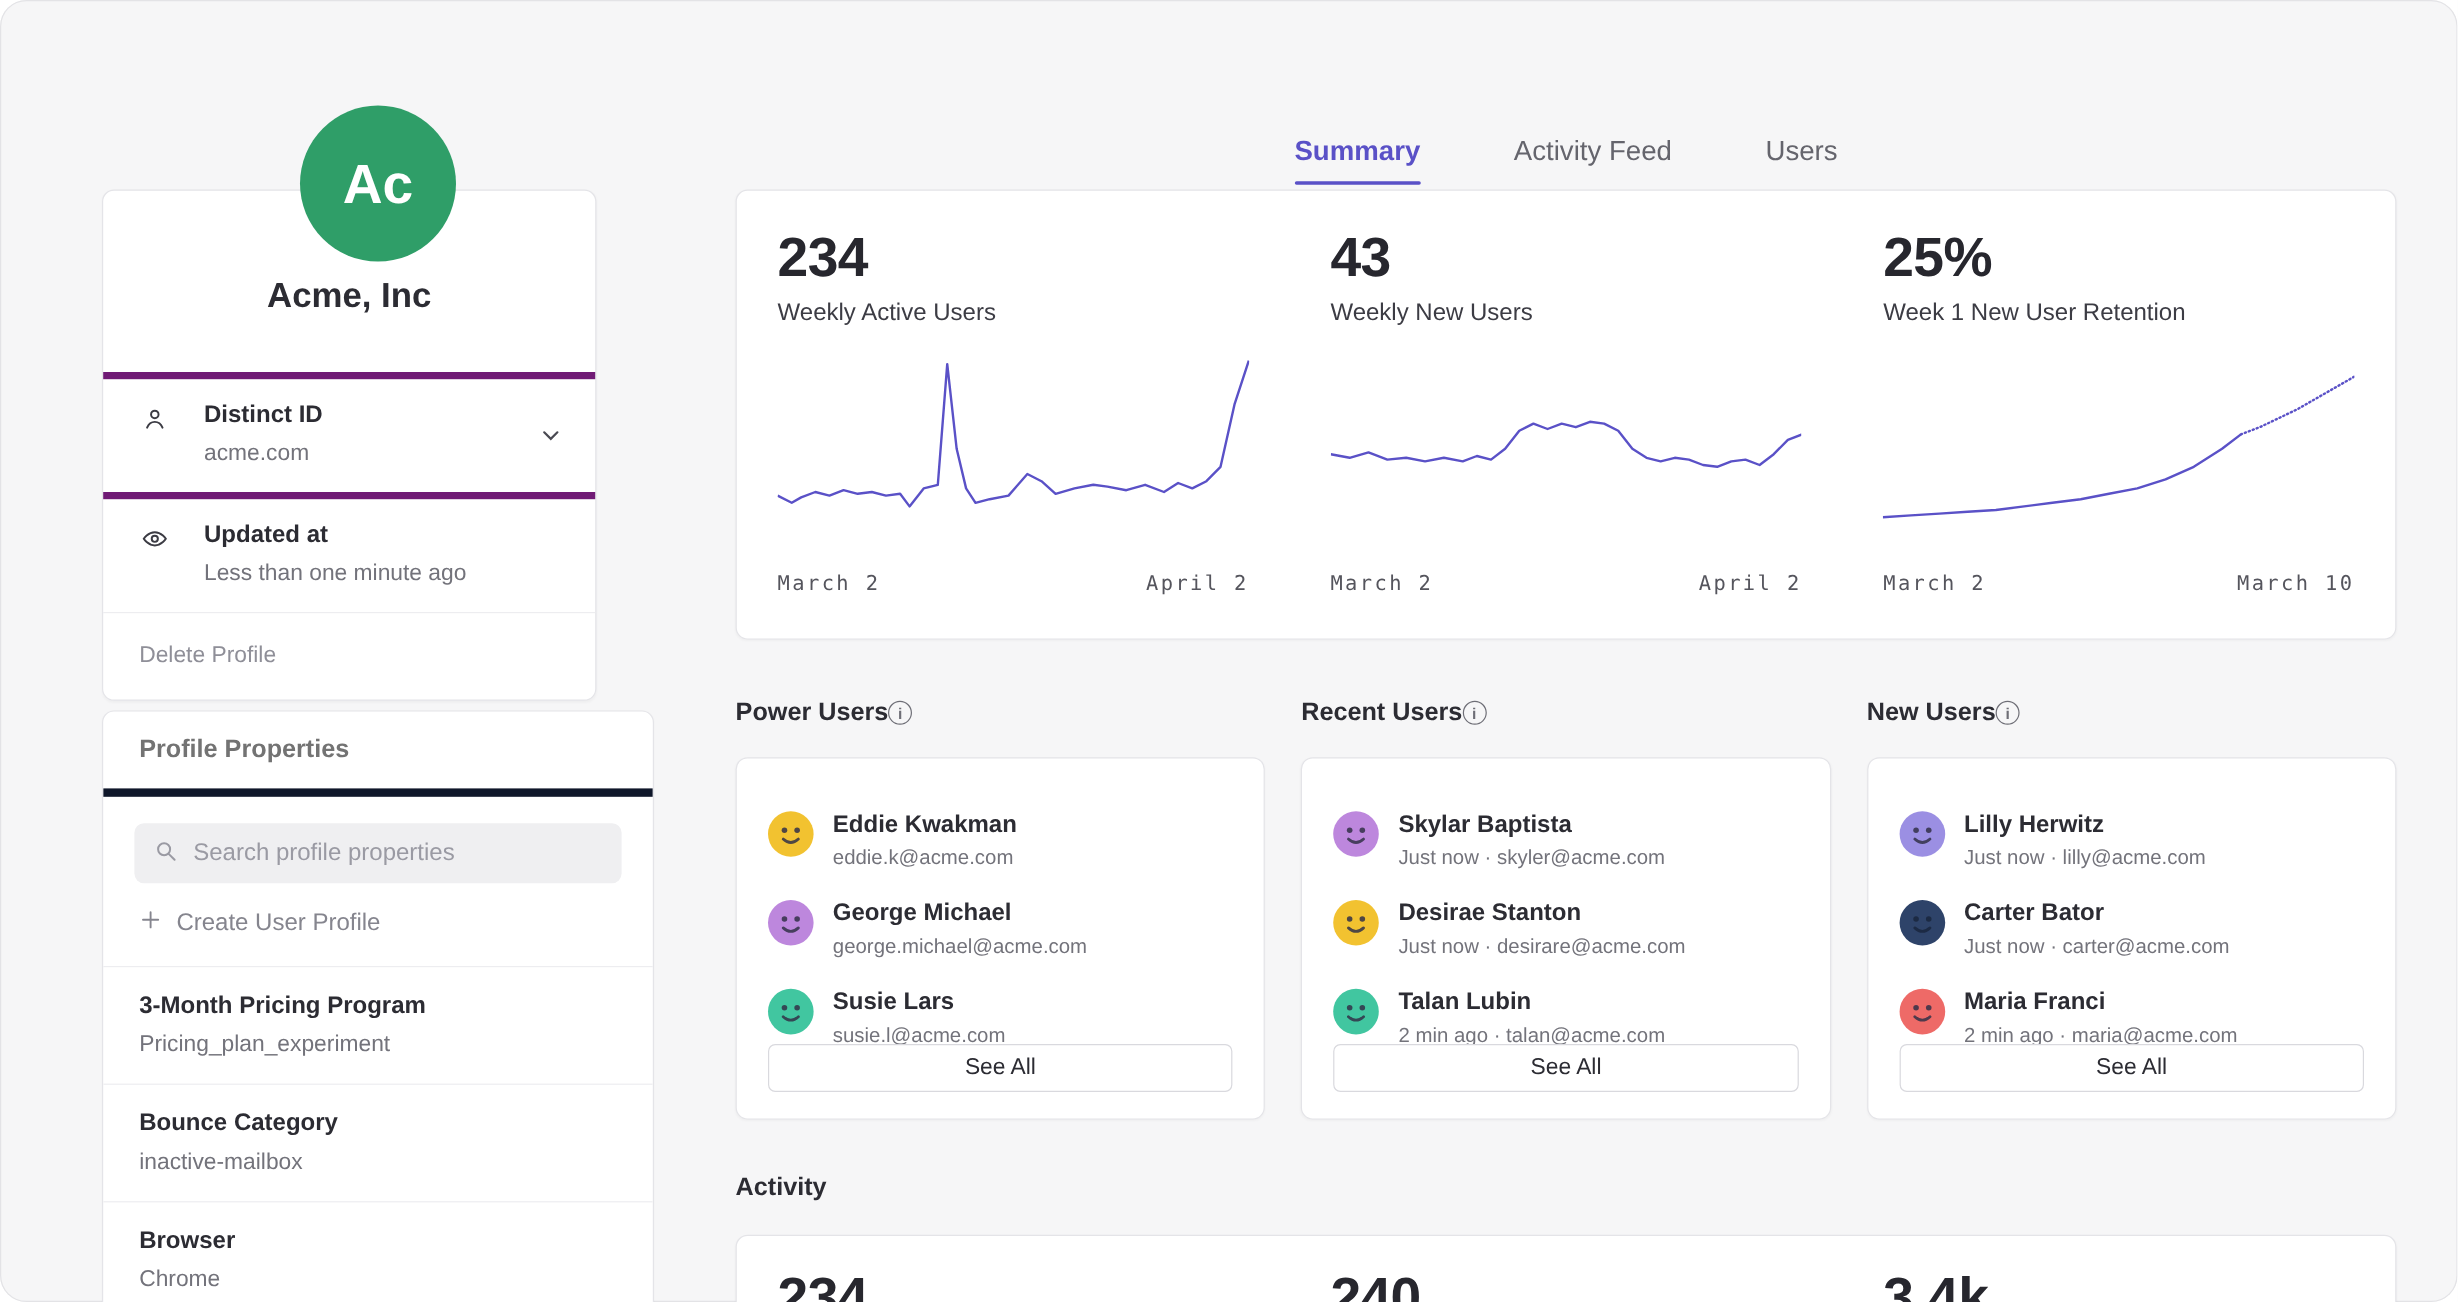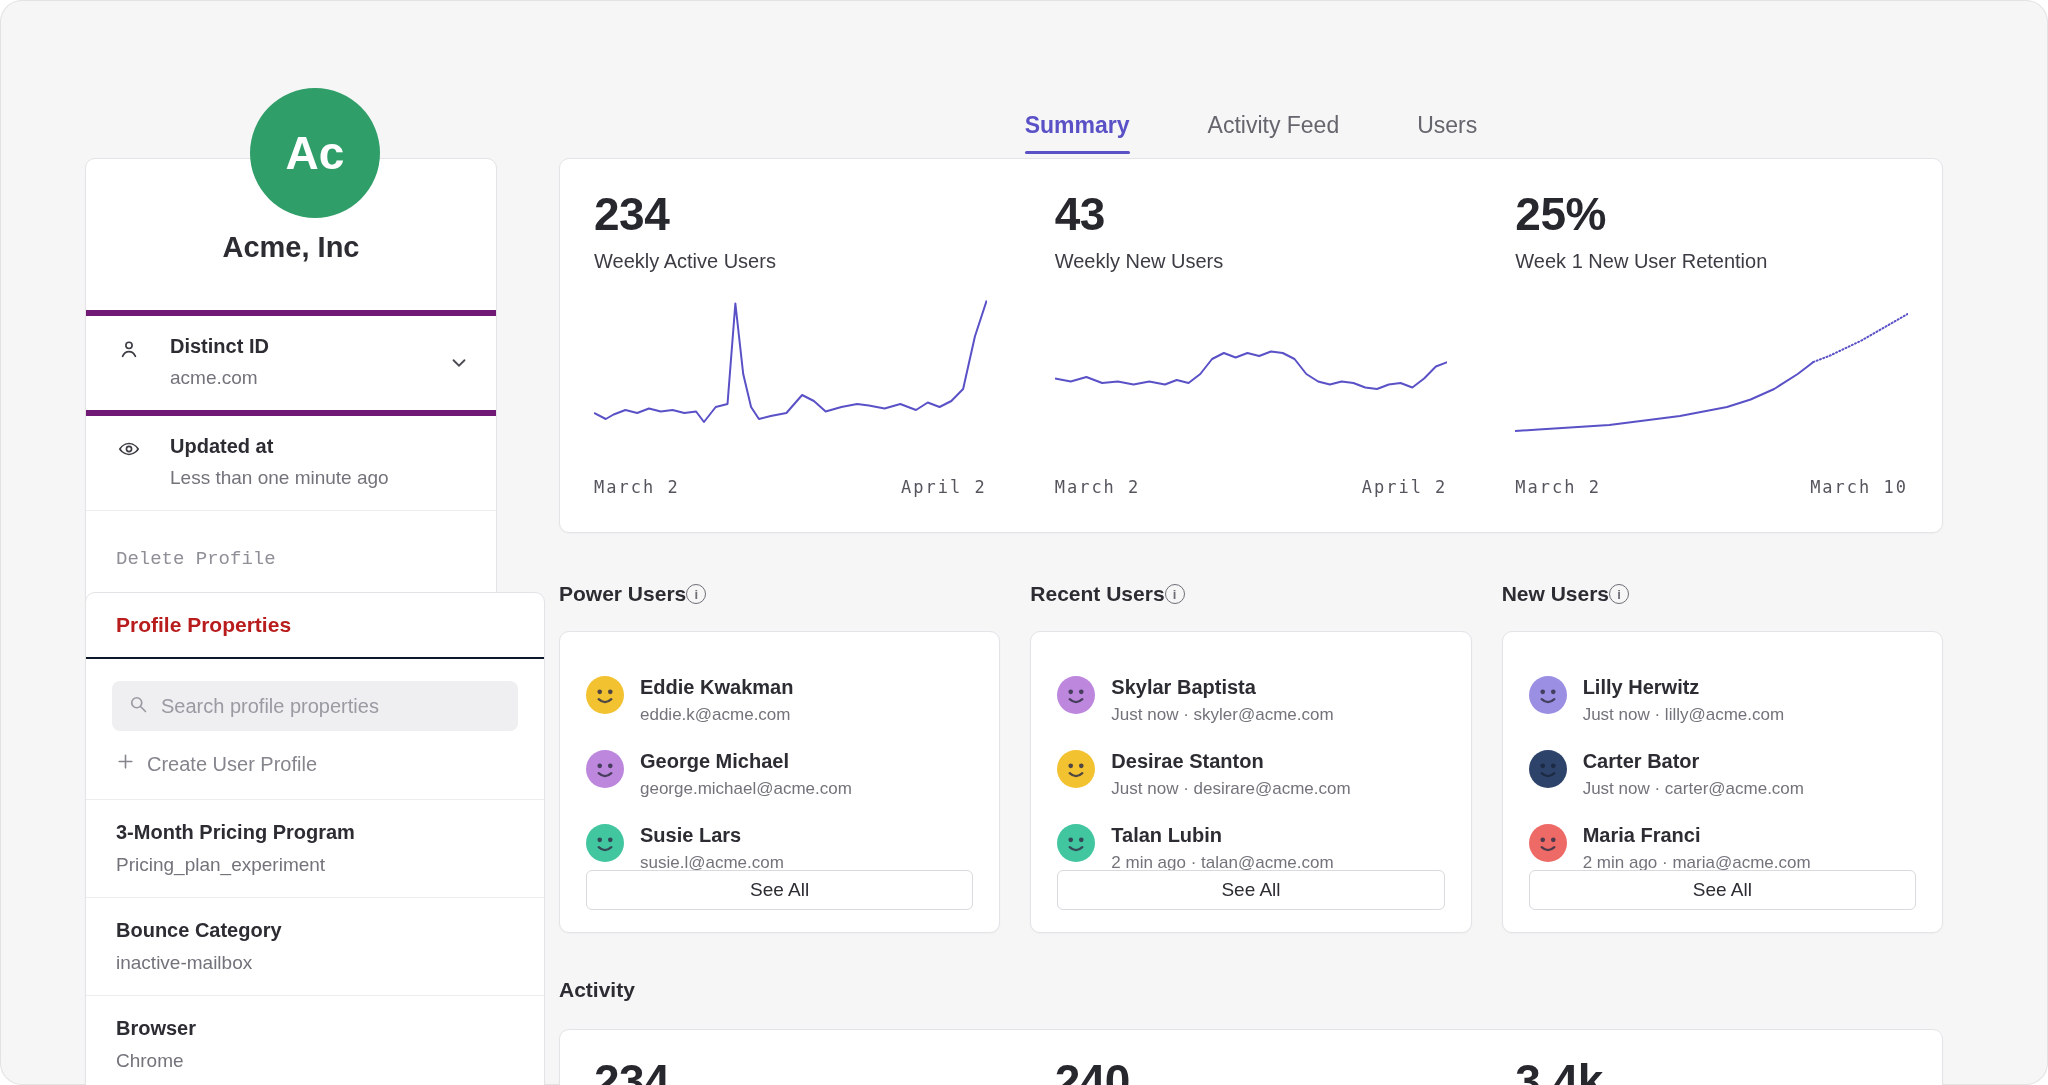--- a/index.html
+++ b/index.html
@@ -37,28 +37,28 @@
     margin: 0; text-align: center;
     padding: 72px 10px 46px;
     font-size: 29px; font-weight: 700; color: #2c2c33;
   }
   .info-row { position: relative; border-top: 6px solid #701a75; padding: 19px 30px 21px 84px; }
   .row-icon { position: absolute; left: 32px; top: 22px; }
   .row-label { font-size: 20px; font-weight: 600; color: #2c2c33; }
   .row-value { font-size: 19px; color: #73737b; margin-top: 9px; }
   .chevron { position: absolute; right: 26px; top: 36px; cursor: pointer; }
   .delete-row {
-    border-top: 1px solid #ededf0; padding: 37px 30px;
-    font-size: 19px; color: #8f8f98; cursor: pointer; font-family: Liberation Mono, monospace;
+    border-top: 1px solid #ededf0; padding: 25px 30px;
+    font-size: 19px; color: #8f8f98; cursor: pointer;
   }
   .props-card { position: absolute; left: 85px; top: 592px; width: 460px; height: 580px; overflow: hidden; }
   .props-title {
     margin: 0; padding: 20px 30px;
-    font-size: 21px; font-weight: 700; color: #b91c1c;
-    border-bottom: 2px solid #0f172a;
+    font-size: 21px; font-weight: 700; color: #737373;
+    border-bottom: 7px solid #0f172a;
   }
   .search-box {
     margin: 22px 26px 0; height: 50px;
     background: #efeff1; border-radius: 8px;
     display: flex; align-items: center; gap: 11px;
     padding: 0 16px; box-sizing: border-box;
   }
   .search-box input {
     border: none; background: transparent; outline: none;
     font-family: "Liberation Sans", "DejaVu Sans", sans-serif;
@@ -67,21 +67,21 @@
   .search-box input::placeholder { color: #9a9aa3; }
   .create-row {
     display: flex; align-items: center; gap: 12px;
     padding: 21px 30px 23px; color: #85858e; font-size: 20px;
     border-bottom: 1px solid #ededf0; cursor: pointer;
   }
   .prop-row { padding: 21px 30px; border-bottom: 1px solid #ededf0; }
   .prop-name { font-size: 20px; font-weight: 600; color: #2c2c33; }
   .prop-value { font-size: 19px; color: #73737b; margin-top: 10px; }
   
-  .main { position: absolute; left: 559px; top: 0; width: 1384px; height: 975px; }
+  .main { position: absolute; left: 613px; top: 0; width: 1384px; height: 975px; }
   .tabs {
     position: absolute; top: 112px; left: 0; width: 100%;
     display: flex; justify-content: center; gap: 78px;
   }
   .tab {
     position: relative; font-size: 23px; color: #65656d;
     padding-bottom: 15px; cursor: pointer;
   }
   .tab.active { color: #5a51c7; font-weight: 600; }
   .tab.active::after {

